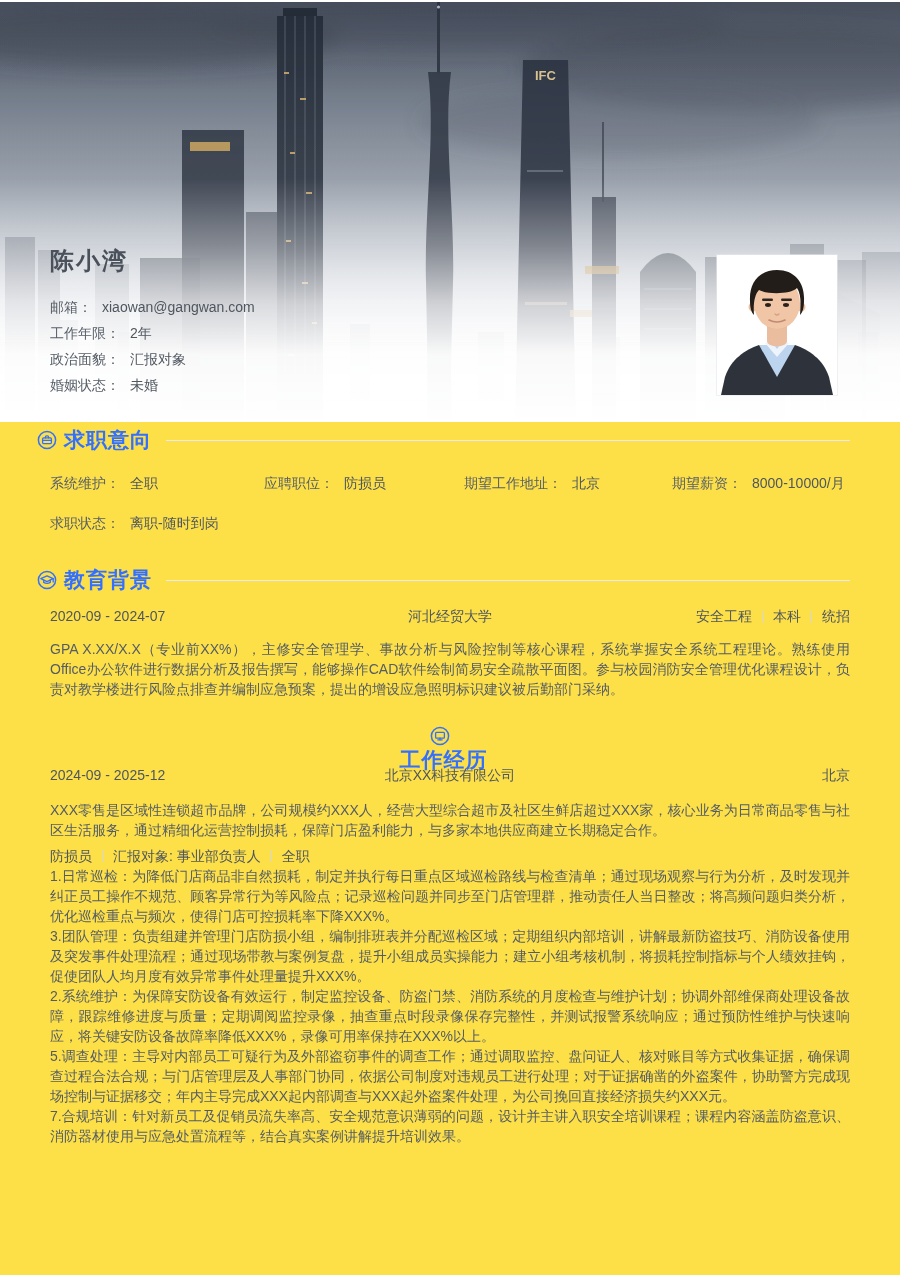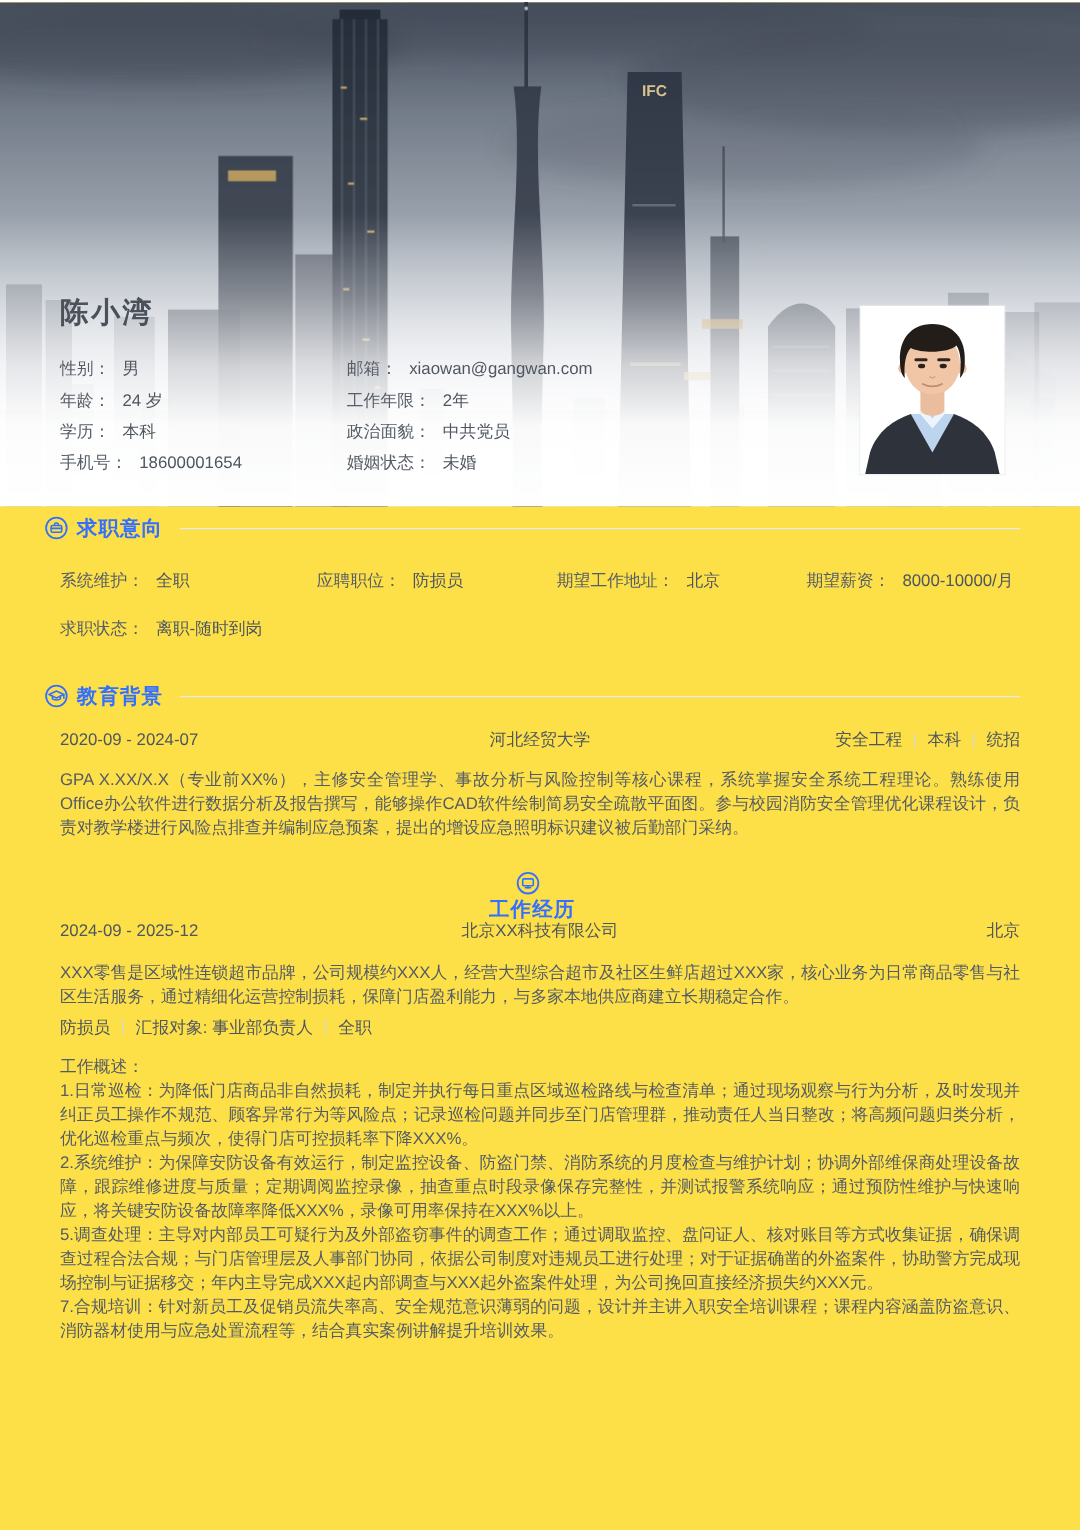--- a/index.html
+++ b/index.html
@@ -24,21 +24,21 @@
   .photo {
     position:absolute; right:13px; top:9px; width:120px; height:140px;
     background:#fff; box-shadow:0 0 0 1px rgba(230,232,236,.6);
   }
   .photo svg { display:block; width:100%; height:100%; }
   
   .content { padding:0 50px; position:relative; }
   .sec-head { display:flex; align-items:center; margin-left:-13px; height:22px; }
   .sec-icon { width:20px; height:20px; margin-right:7px; flex:0 0 auto; display:flex; }
   .sec-icon svg { width:20px; height:20px; }
-  .sec-title { font-size:17px; font-weight:bold; color:#3370ff; letter-spacing:1px; white-space:nowrap; }
+  .sec-title { font-size:21px; font-weight:bold; color:#3370ff; letter-spacing:1px; white-space:nowrap; }
   .sec-line { flex:1; height:1px; background:#e8ecf2; margin-left:14px; }
   #sec-ji .sec-head { margin-top:15px; }
   .ji-row { display:flex; margin-top:24px; font-size:14px; white-space:nowrap; }
   .fw1 { width:214px; } .fw2 { width:200px; } .fw3 { width:208px; } .fw4 { flex:1; }
   .ji-row2 { margin-top:22px; font-size:14px; white-space:nowrap; }
   #sec-edu .sec-head { margin-top:36px; }
   .meta-row { display:flex; align-items:flex-start; margin-top:17px; font-size:14px; color:#4f565f; }
   .m-left { width:230px; white-space:nowrap; }
   .m-center { flex:1; text-align:center; white-space:nowrap; }
   .m-right { width:230px; display:flex; justify-content:flex-end; align-items:center; white-space:nowrap; }
@@ -163,43 +163,29 @@
       <rect x="826" y="258" width="40" height="162" fill="#3f4754" opacity="0.45"></rect>
       <rect x="862" y="250" width="38" height="170" fill="#3f4754" opacity="0.4"></rect>
 
       <rect x="0" y="0" width="900" height="420" fill="url(#fadeg)"></rect>
     </svg>
 
     <div class="head-content">
       <h1 class="name">陈小湾</h1>
 
       <div class="info-grid">
-        <div class="info-col-left">
-          <div class="info-row">
-            <span class="lbl">性别：</span><span class="val">男</span>
-          </div>
-          <div class="info-row">
-            <span class="lbl">年龄：</span><span class="val">24 岁</span>
-          </div>
-          <div class="info-row">
-            <span class="lbl">学历：</span><span class="val">本科</span>
-          </div>
-          <div class="info-row">
-            <span class="lbl">手机号：</span><span class="val">18600001654</span>
-          </div>
-        </div>
         <div class="info-col-right">
           <div class="info-row">
             <span class="lbl">邮箱：</span><span class="val">xiaowan@gangwan.com</span>
           </div>
           <div class="info-row">
             <span class="lbl">工作年限：</span><span class="val">2年</span>
           </div>
           <div class="info-row">
-            <span class="lbl">政治面貌：</span><span class="val">中共党员</span>
+            <span class="lbl">政治面貌：</span><span class="val">汇报对象</span>
           </div>
           <div class="info-row">
             <span class="lbl">婚姻状态：</span><span class="val">未婚</span>
           </div>
         </div>
       </div>
 
       <div class="photo">
         <svg viewBox="0 0 120 140" xmlns="http://www.w3.org/2000/svg">
           <rect x="0" y="0" width="120" height="140" fill="#ffffff"></rect>
@@ -311,20 +297,20 @@
         <span class="m-right">北京</span>
       </div>
       <p class="desc intro">XXX零售是区域性连锁超市品牌，公司规模约XXX人，经营大型综合超市及社区生鲜店超过XXX家，核心业务为日常商品零售与社区生活服务，通过精细化运营控制损耗，保障门店盈利能力，与多家本地供应商建立长期稳定合作。</p>
       <div class="tags-row">
         <span>防损员</span>
         <span class="sep"></span>
         <span>汇报对象: 事业部负责人</span>
         <span class="sep"></span>
         <span>全职</span>
       </div>
-      <p class="overview">工作概述：</p>
       <p class="duty">1.日常巡检：为降低门店商品非自然损耗，制定并执行每日重点区域巡检路线与检查清单；通过现场观察与行为分析，及时发现并纠正员工操作不规范、顾客异常行为等风险点；记录巡检问题并同步至门店管理群，推动责任人当日整改；将高频问题归类分析，优化巡检重点与频次，使得门店可控损耗率下降XXX%。</p>
+      <p class="duty">3.团队管理：负责组建并管理门店防损小组，编制排班表并分配巡检区域；定期组织内部培训，讲解最新防盗技巧、消防设备使用及突发事件处理流程；通过现场带教与案例复盘，提升小组成员实操能力；建立小组考核机制，将损耗控制指标与个人绩效挂钩，促使团队人均月度有效异常事件处理量提升XXX%。</p>
       <p class="duty">2.系统维护：为保障安防设备有效运行，制定监控设备、防盗门禁、消防系统的月度检查与维护计划；协调外部维保商处理设备故障，跟踪维修进度与质量；定期调阅监控录像，抽查重点时段录像保存完整性，并测试报警系统响应；通过预防性维护与快速响应，将关键安防设备故障率降低XXX%，录像可用率保持在XXX%以上。</p>
       <p class="duty">5.调查处理：主导对内部员工可疑行为及外部盗窃事件的调查工作；通过调取监控、盘问证人、核对账目等方式收集证据，确保调查过程合法合规；与门店管理层及人事部门协同，依据公司制度对违规员工进行处理；对于证据确凿的外盗案件，协助警方完成现场控制与证据移交；年内主导完成XXX起内部调查与XXX起外盗案件处理，为公司挽回直接经济损失约XXX元。</p>
       <p class="duty">7.合规培训：针对新员工及促销员流失率高、安全规范意识薄弱的问题，设计并主讲入职安全培训课程；课程内容涵盖防盗意识、消防器材使用与应急处置流程等，结合真实案例讲解提升培训效果。</p>
     </section>
   </main>
 </div>
 
 </body></html>

